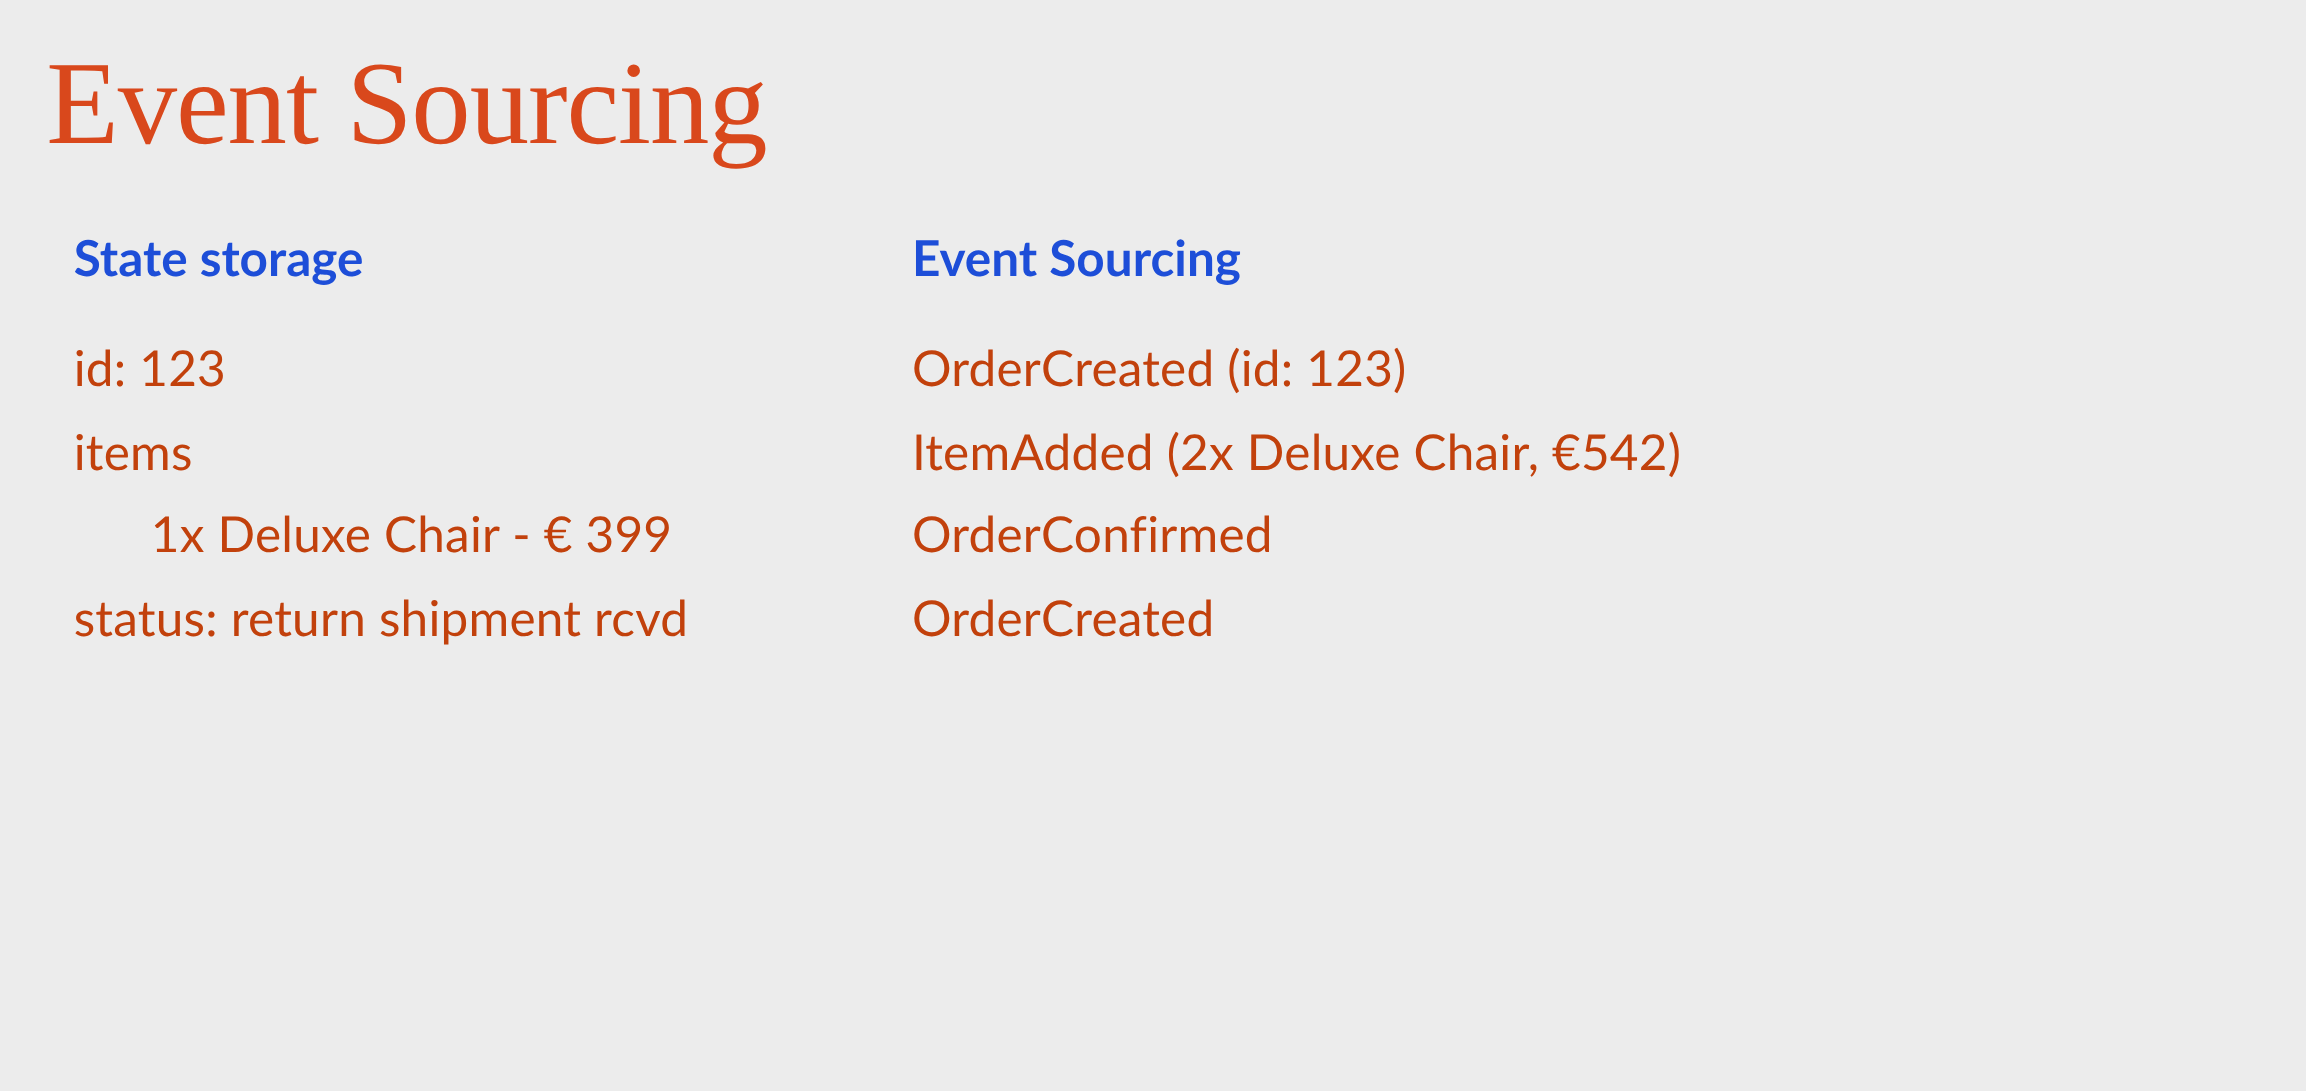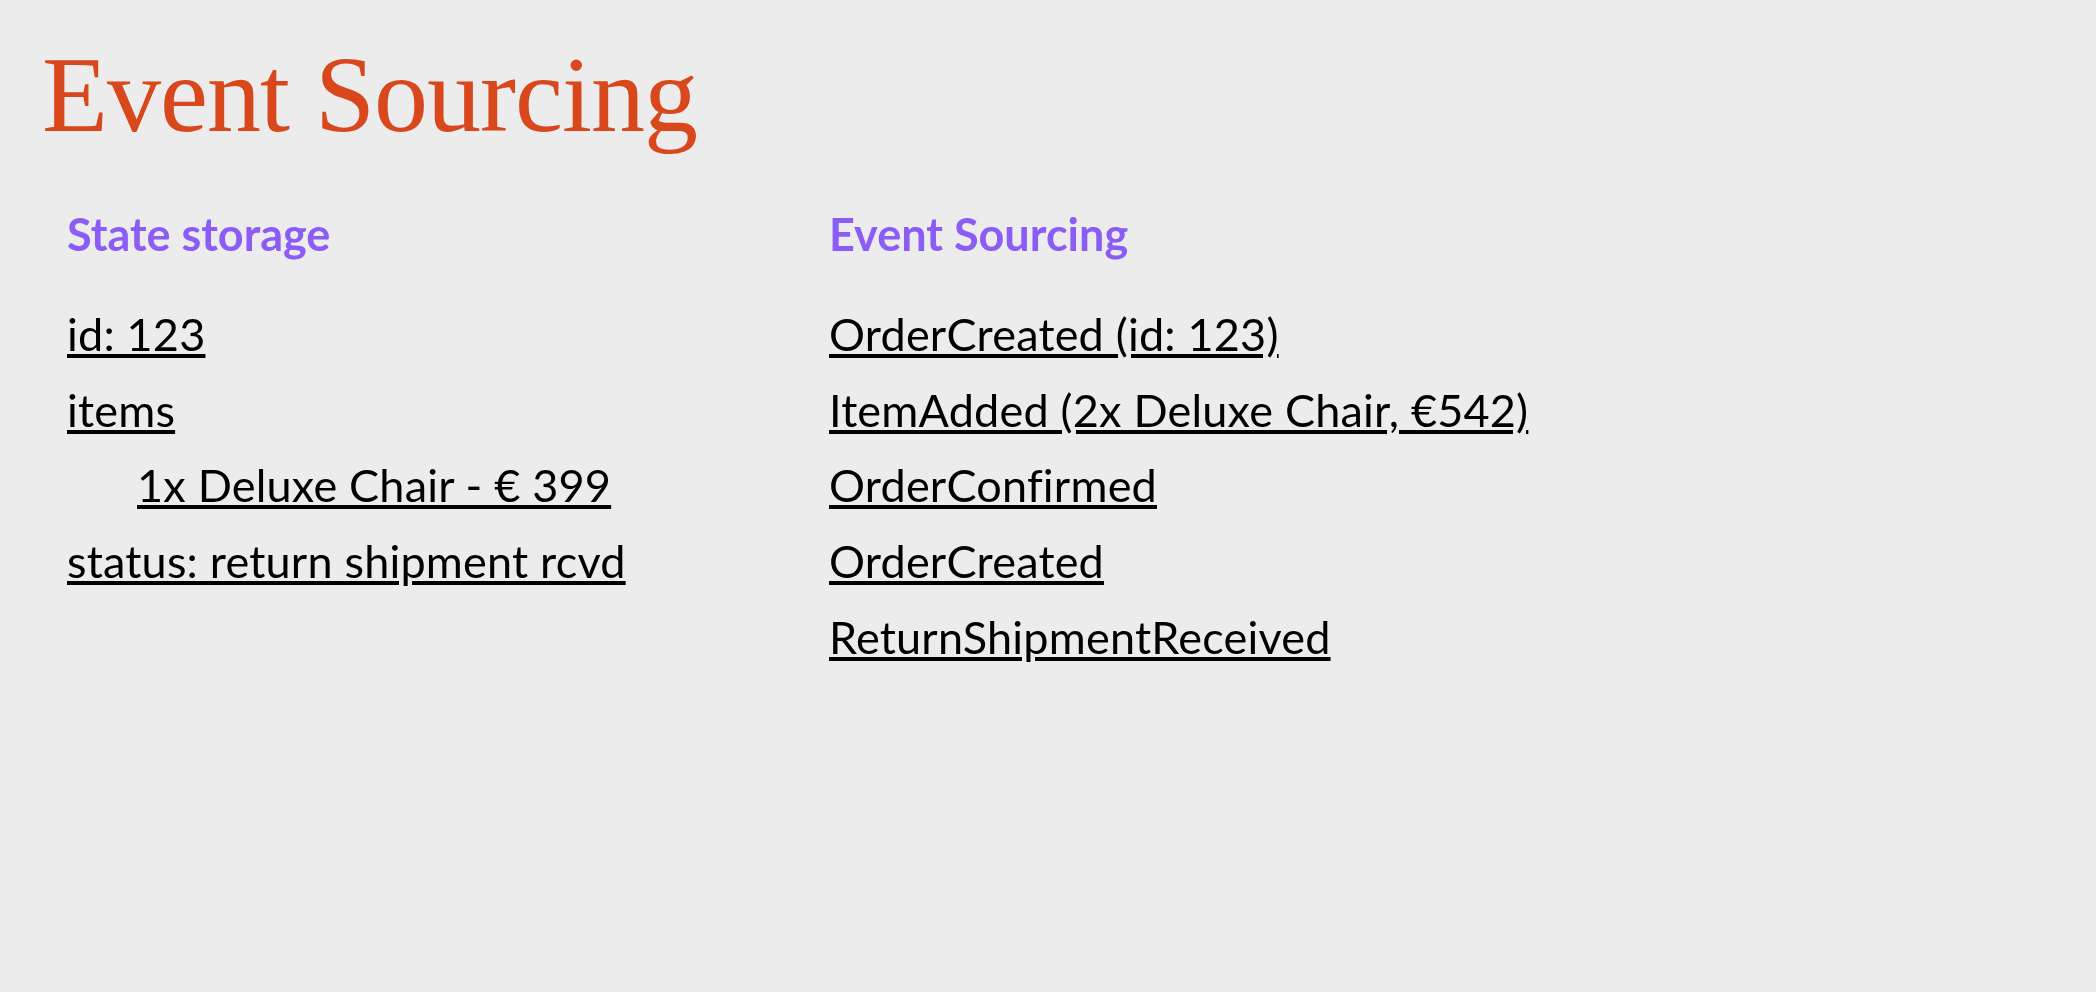--- a/index.html
+++ b/index.html
@@ -35,30 +35,29 @@
     }
     .col-left {
       width: 700px;
     }
     .col-right {
       width: 780px;
     }
     .col-heading {
       font-weight: 700;
       font-size: 45px;
-      color: #8b5cf6;
+      color: #1d4ed8;
       margin-bottom: 36px;
     }
     .body-line {
       font-weight: 400;
       font-size: 45px;
-      color: #000000;
+      color: #c2410c;
       line-height: 1.66;
       letter-spacing: 0.2px;
-      text-decoration: underline;
     }
     .indent {
       padding-left: 70px;
     }
   </style>
 </head>
 <body>
 
 <h1 class="slide-title">Event Sourcing</h1>
 
@@ -71,16 +70,15 @@
     <div class="body-line indent">1x Deluxe Chair - € 399</div>
     <div class="body-line">status: return shipment rcvd</div>
   </div>
 
   <div class="col col-right">
     <div class="col-heading">Event Sourcing</div>
     <div class="body-line">OrderCreated (id: 123)</div>
     <div class="body-line">ItemAdded (2x Deluxe Chair, €542)</div>
     <div class="body-line">OrderConfirmed</div>
     <div class="body-line">OrderCreated</div>
-    <div class="body-line">ReturnShipmentReceived</div>
   </div>
 
 </div>
 
 </body></html>

